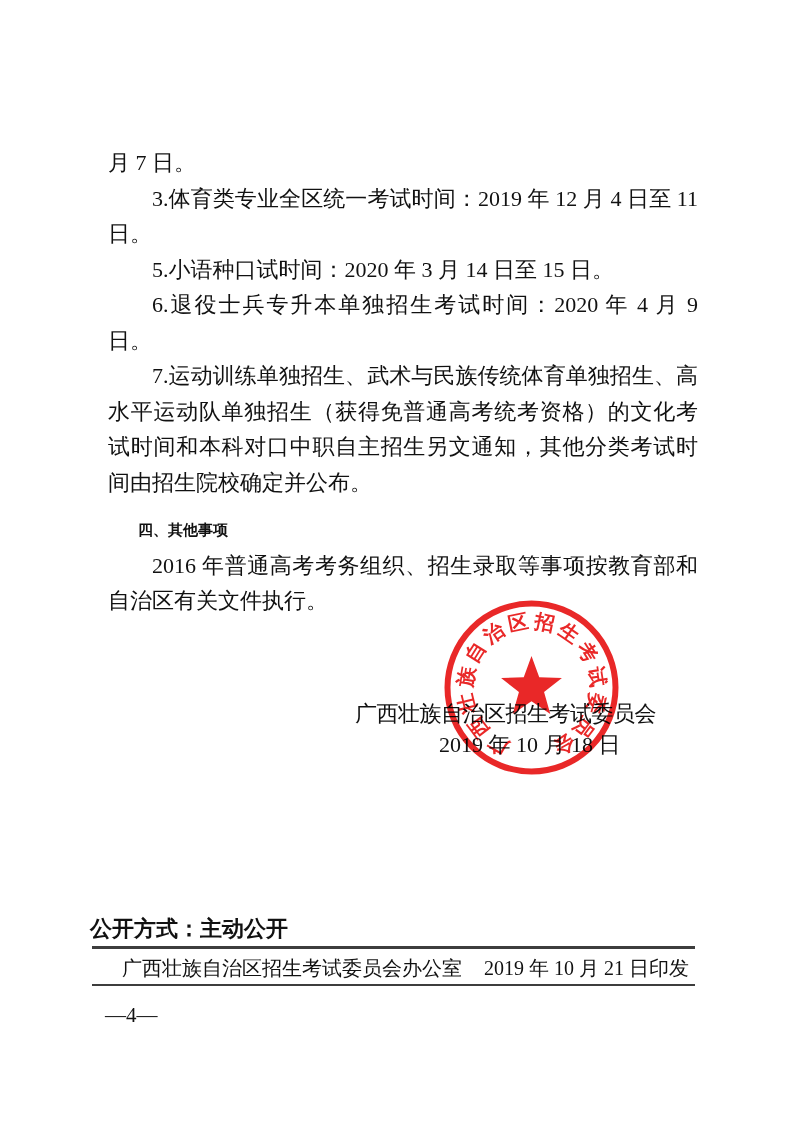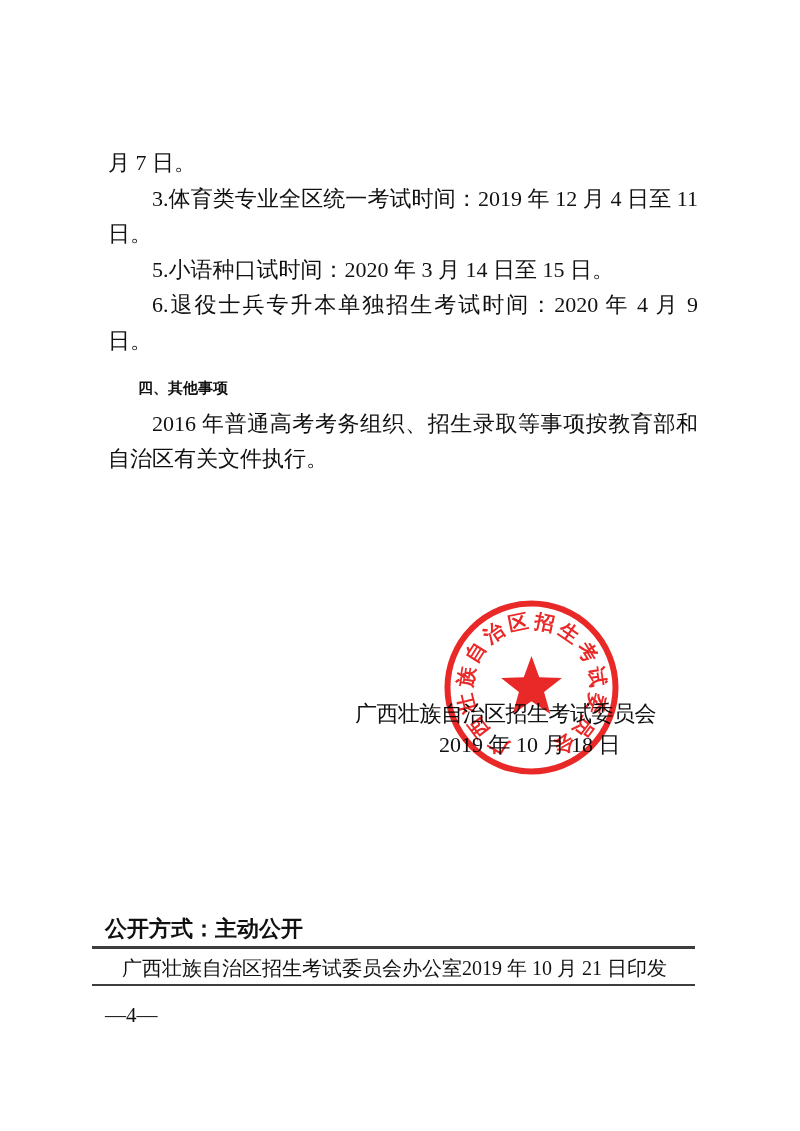--- a/index.html
+++ b/index.html
@@ -45,48 +45,49 @@
     opacity:.93;
     pointer-events:none;
   }
   .seal svg{display:block;width:100%;height:100%;}
   .seal-char{
     font-family:"Liberation Serif","DejaVu Serif",serif;
     font-size:20px;font-weight:600;fill:currentColor;
   }
   
   .publicity{
-    position:absolute;left:105px;top:917px;
+    position:absolute;left:90px;top:917px;
     font-family:"Liberation Sans","DejaVu Sans",sans-serif;
     font-weight:bold;font-size:22px;line-height:24px;
   }
   .rule{position:absolute;left:92px;width:603px;background:#3d3d3d;}
   .rule-thick{top:946px;height:3px;}
   .rule-thin{top:984px;height:2px;}
   .issue-row{
     position:absolute;left:92px;top:957px;width:603px;
-    display:flex;justify-content:flex-start;align-items:baseline;
+    display:flex;justify-content:space-between;align-items:baseline;
     box-sizing:border-box;padding:0 6px 0 30px;
     font-size:20px;line-height:22px;
   }
   .page-number{
     position:absolute;left:105px;top:1004px;
     font-size:21px;line-height:22px;
   }
 </style>
 </head>
 <body>
 
 <div class="page">
 
   <main class="content">
     <p class="para no-indent">月 7 日。</p>
     <p class="para">3.体育类专业全区统一考试时间：2019 年 12 月 4 日至 11 日。</p>
     <p class="para">5.小语种口试时间：2020 年 3 月 14 日至 15 日。</p>
     <p class="para">6.退役士兵专升本单独招生考试时间：2020 年 4 月 9 日。</p>
+    <p class="para">7.运动训练单独招生、武术与民族传统体育单独招生、高水平运动队单独招生（获得免普通高考统考资格）的文化考试时间和本科对口中职自主招生另文通知，其他分类考试时间由招生院校确定并公布。</p>
     <h2 class="heading">四、其他事项</h2>
     <p class="para">2016 年普通高考考务组织、招生录取等事项按教育部和自治区有关文件执行。</p>
   </main>
 
   <div class="signature-issuer">广西壮族自治区招生考试委员会</div>
   <div class="signature-date">2019 年 10 月 18 日</div>
 
   <div class="seal" style="color: rgb(232, 23, 23);">
     <svg viewBox="0 0 181 181" xmlns="http://www.w3.org/2000/svg">
       <circle cx="90.5" cy="90.5" r="84" fill="none" stroke="currentColor" stroke-width="6"></circle>

